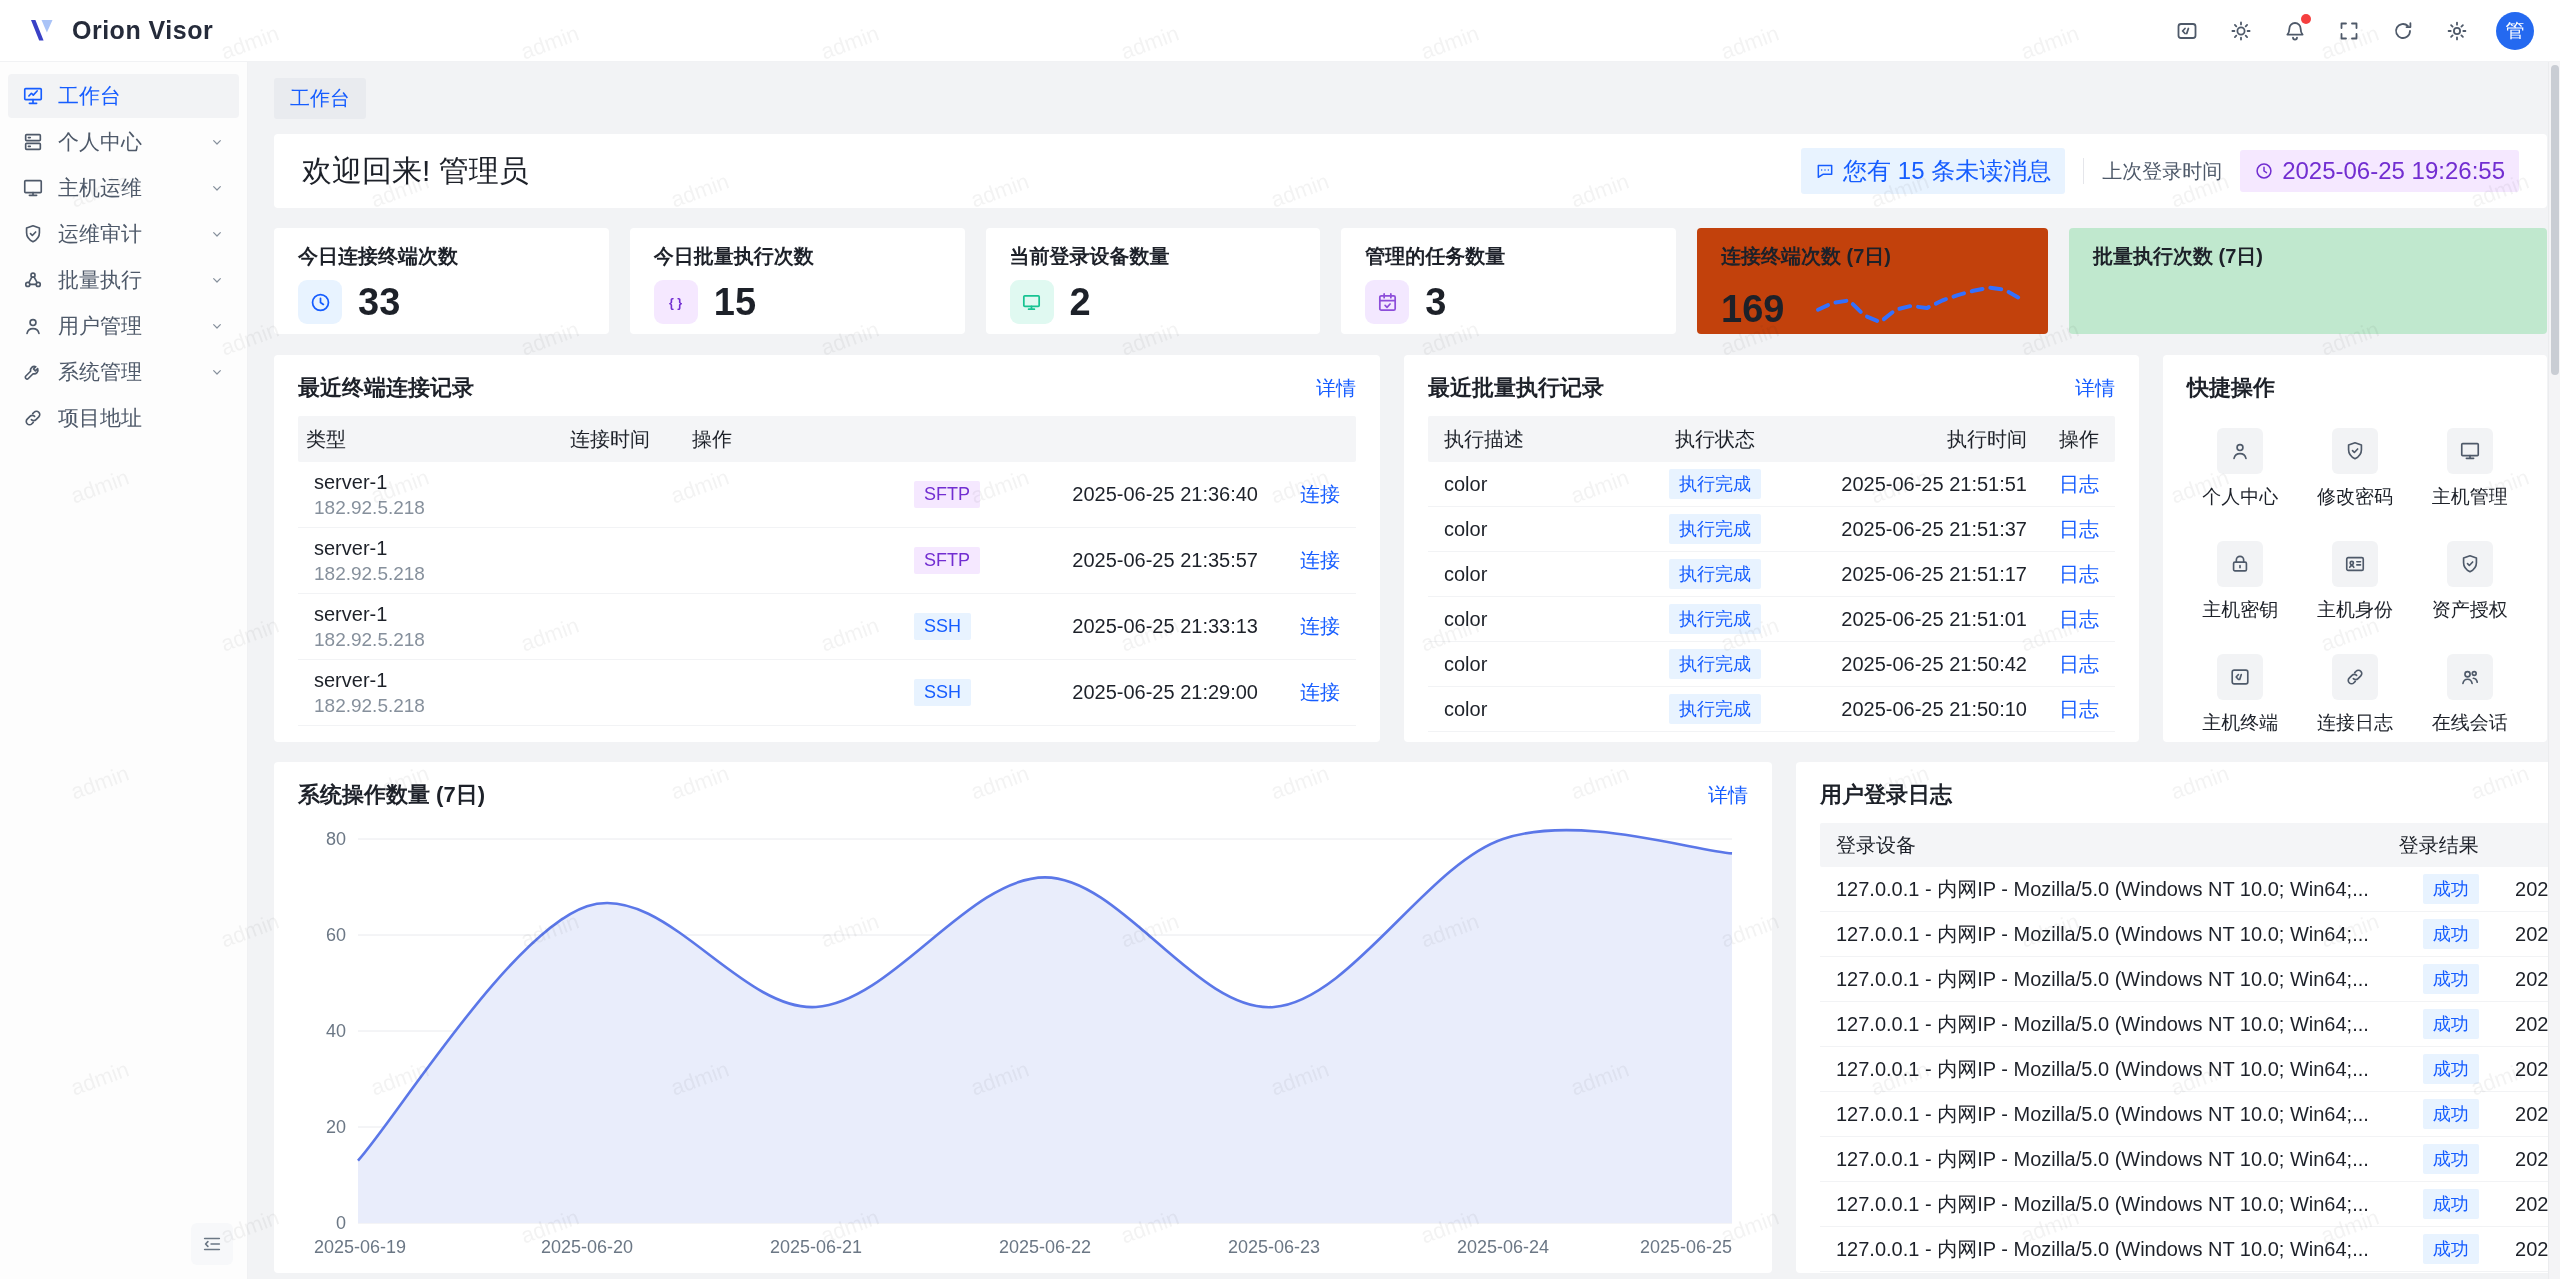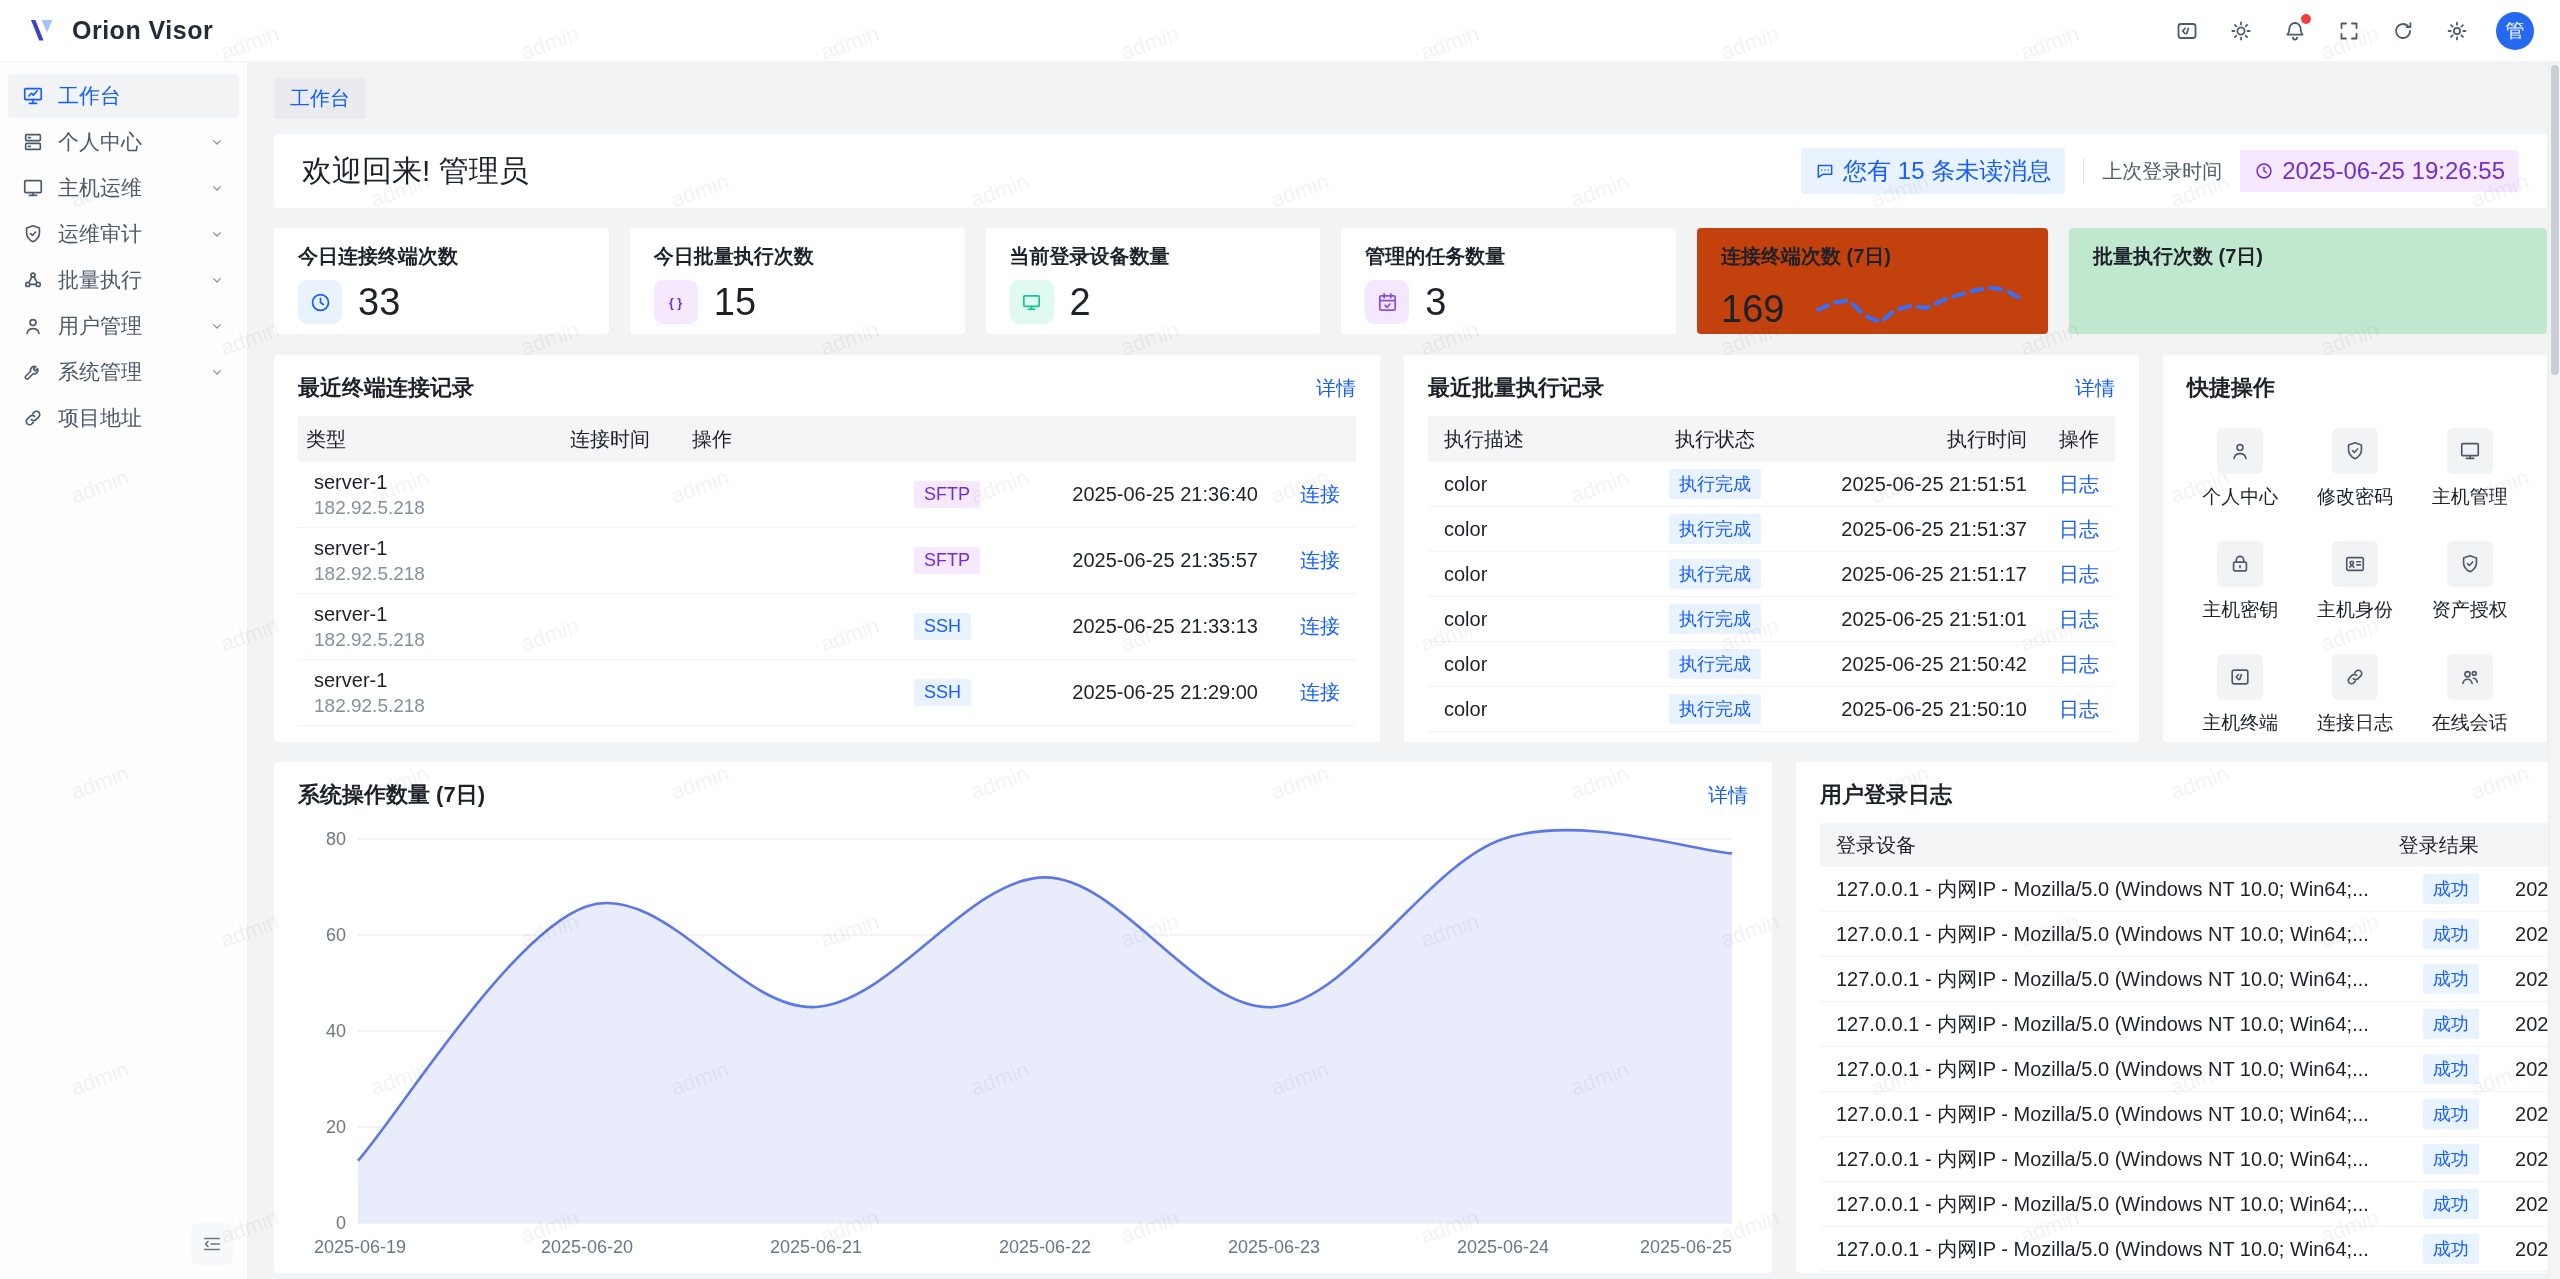--- a/index.html
+++ b/index.html
@@ -63,21 +63,21 @@
   .v-sep{width:1px;height:26px;background:#e5e6eb}
   .last-login-label{font-size:20px;color:var(--text2)}
 
   
   .stats-row{display:flex;gap:21px;margin-top:20px;height:106px}
   .stat-card{background:#fff;border-radius:4px;flex:1;padding:15px 24px}
   .stat-label{font-size:20px;font-weight:600;color:var(--text)}
   .stat-value-row{display:flex;align-items:center;gap:16px;margin-top:10px}
   .icon-sq{width:44px;height:44px;border-radius:9px;display:flex;align-items:center;justify-content:center}
   .icon-sq .icon{width:23px;height:23px}
-  .stat-value{font-size:38px;font-weight:400;color:var(--text)}
+  .stat-value{font-size:38px;font-weight:700;color:var(--text)}
   .spark-card{border-radius:4px;padding:15px 24px;flex:none;display:flex;flex-direction:column}
   .spark-card .row2{display:flex;align-items:center;justify-content:space-between;margin-top:4px;flex:1}
   .spark-blue{width:351px}
   .spark-green{width:478px}
 
   
   .mid-row{display:flex;gap:24px;margin-top:21px;height:387px}
   .card{background:#fff;border-radius:4px}
   .card-head{display:flex;align-items:center;justify-content:space-between;padding:18px 24px 13px}
   .card-title{font-size:22px;font-weight:600;color:var(--text);margin:0}

